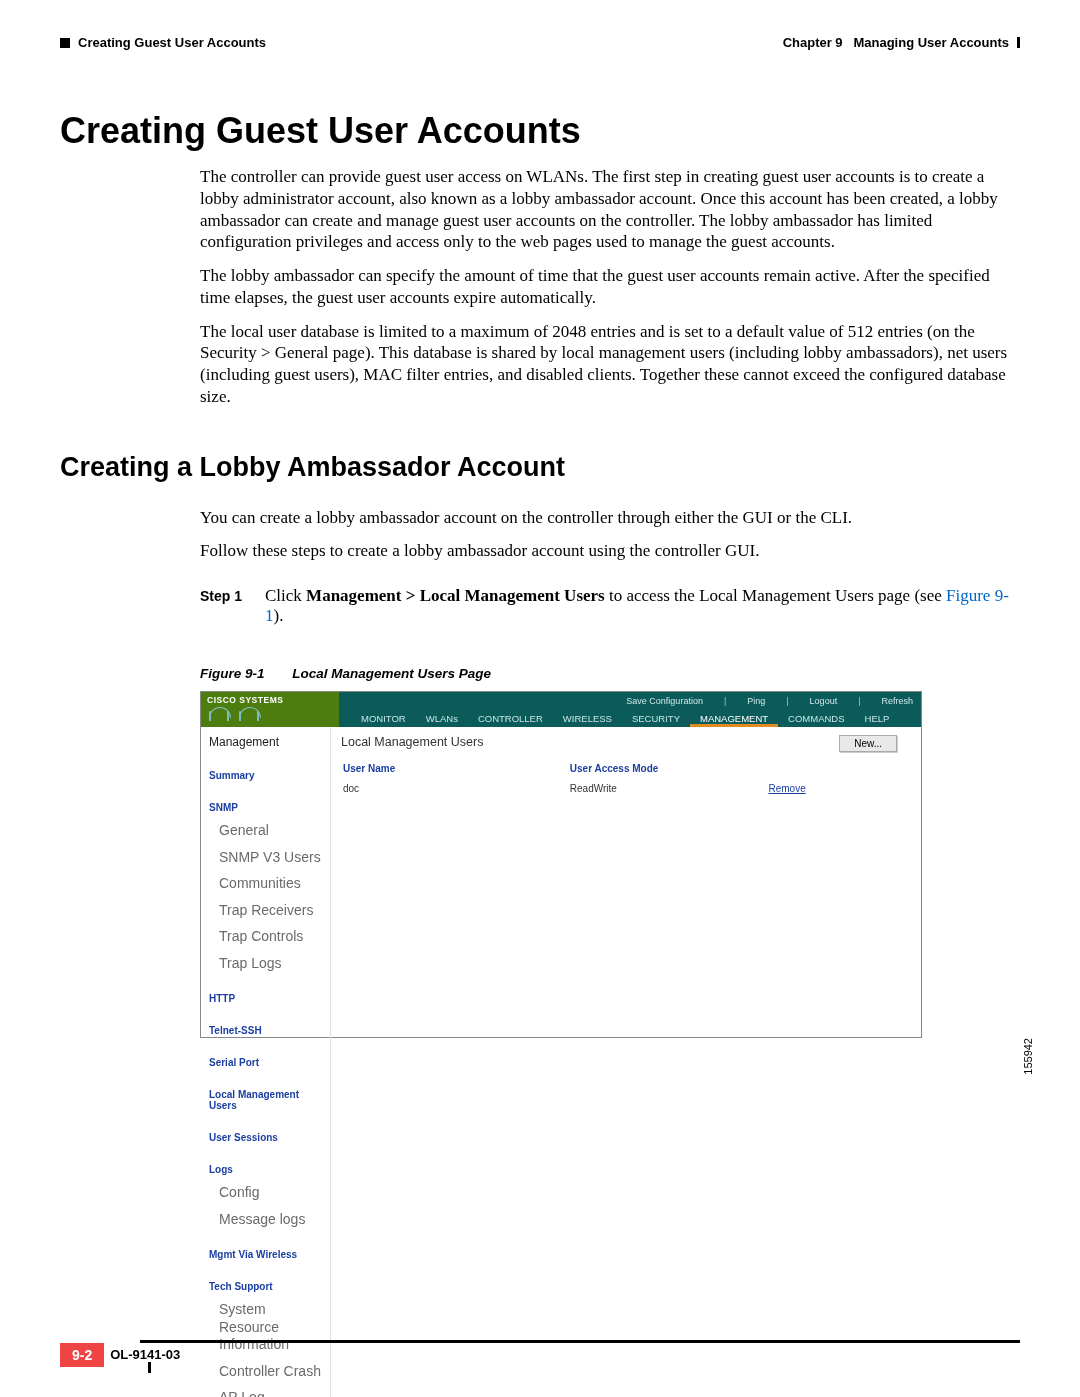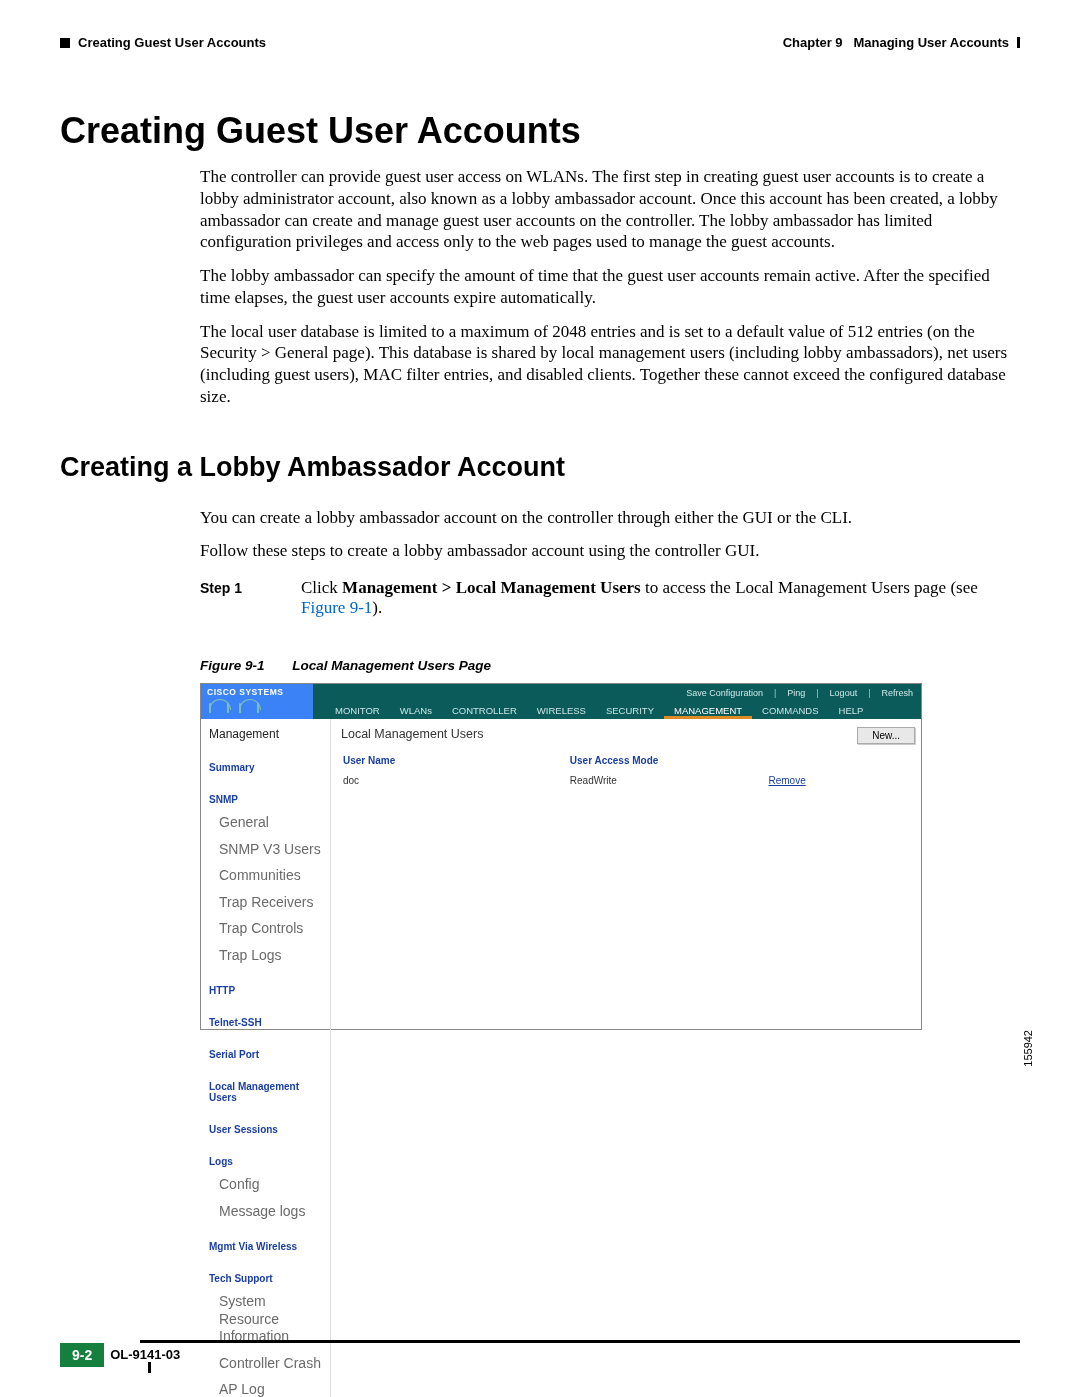--- a/index.html
+++ b/index.html
@@ -43,21 +43,21 @@
     font-weight: bold;
     font-size: 27px;
     margin: 44px 0 24px 0;
   }
   h3.sub-sub-heading {
     font-family: Arial, Helvetica, sans-serif;
     font-weight: bold;
     font-size: 19px;
     margin: 26px 0 18px 0;
   }
-  .step-row { display:flex; font-size:17px; margin-top:16px;gap:36px; }
+  .step-row { display:flex; font-size:17px; margin-top:24px; }
   .step-label { width:65px; font-family: Arial, Helvetica, sans-serif; font-weight:bold; font-size:14px; padding-top:2px;}
   .step-body { flex:1; }
   .link { color:#0066cc; }
   .fig-caption {
     font-family: Arial, Helvetica, sans-serif;
     font-size: 13.5px;
     font-weight: bold;
     font-style: italic;
     margin: 40px 0 10px 140px;
   }
@@ -74,74 +74,74 @@
     flex-direction:column;
   }
   .ss-topbar1 {
     background:#0b5b5b;
     color:#fff;
     height: 38px;
     display:flex;
     align-items:stretch;
   }
   .ss-logo-block {
-    width:112px;
-    background:#3b82f6;
+    width:138px;
+    background:#4d7c0f;
     padding:3px 6px;
     box-sizing:border-box;
   }
   .ss-logo-text { font-size:8.5px; font-weight:bold; letter-spacing:0.5px;}
   .ss-bridges { display:flex; gap:6px; margin-top:2px;}
   .bridge { width:24px; height:14px; position:relative; }
   .bridge::before, .bridge::after {
     content:"";
     position:absolute; bottom:0; width:2px; background:#7fbdbd;
   }
   .bridge::before { left:2px; height:10px; border-radius:2px 2px 0 0;}
   .bridge::after { right:2px; height:10px; border-radius:2px 2px 0 0;}
   .bridge-arc { position:absolute; width:20px; height:10px; border:1.5px solid #7fbdbd; border-bottom:none; border-radius:12px 12px 0 0; left:2px; top:0;}
   .ss-toprow1-right {
     flex:1; display:flex; justify-content:flex-end; align-items:flex-start;
-    padding:4px 8px; gap:8px;
+    padding:4px 8px; gap:18px;
   }
   .tr-link { font-size:9px; color:#d0e8e8; }
   .tr-sep { font-size:9px; color:#9cc; padding:0 3px;}
   .mnu {
     color:#c8e5e5; font-size:9.5px; padding:3px 10px 3px 10px;
   }
   .mnu.active { color:#fff; border-bottom:3px solid #e08a22; padding-bottom:0;}
   .ss-body { flex:1; display:flex; }
   .ss-sidebar {
     width:130px; padding:8px 6px 6px 8px; box-sizing:border-box;
     border-right:1px solid #e0e0e0;
   }
   .sb-title { font-size:12px; color:#222; margin-bottom:8px; }
   .sb-section { font-size:10px; color:#1a3fa0; font-weight:bold; margin-top:21px;}
   .sb-sub { font-size:14px; color:#6a6a6a; margin-left:10px; margin-top:9px; line-height:1.25;}
   .ss-main { flex:1; padding:8px 10px; position:relative;}
   .ssm-title { font-size:12.5px; color:#333; margin-bottom:8px;}
   .ssm-newbtn {
-    position:absolute; top:8px; right:6px;
+    position:absolute; top:8px; right:24px;
     background:#e8e8e8; border:1px solid #aaa; font-size:10px; padding:2px 14px;
     box-shadow:1px 1px 0 #ccc;
   }
   .ssm-table { width:100%; font-size:10px; }
   .ssm-th { color:#1a3fa0; font-weight:bold; padding:4px 0;}
   .ssm-td { color:#333; padding:3px 0;}
   .ssm-remove { color:#1a3fa0; text-decoration:underline;}
   .sideref {
     position:absolute; right:-14px; bottom:0;
     transform: rotate(-90deg); transform-origin: right bottom;
     font-size:11px; font-family:Arial;
   }
   .footer-block { position:absolute; left:60px; right:60px; bottom:24px; }
   .footer-rule { border:none; border-top:3px solid #000; margin:0 0 0 80px;}
   .footer-row { display:flex; align-items:flex-start; }
   .page-num-box {
-    background:#15803d; color:#fff; font-family:Arial; font-weight:bold;
+    background:#ef4444; color:#fff; font-family:Arial; font-weight:bold;
     font-size:14px; padding:4px 12px; margin-right:6px;
   }
   .footer-title { font-family:Arial; font-weight:bold; font-size:13px; flex:1; padding-top:4px;}
   .footer-doc { font-family:Arial; font-weight:bold; font-size:13px; padding-top:4px; display:flex; align-items:center;flex-direction:column;}
   .footer-doc .end-bar { width:3px; height:11px; background:#000; margin-left:8px;}
   .strong { font-weight:bold; }
 </style>
 </head>
 <body>
 

